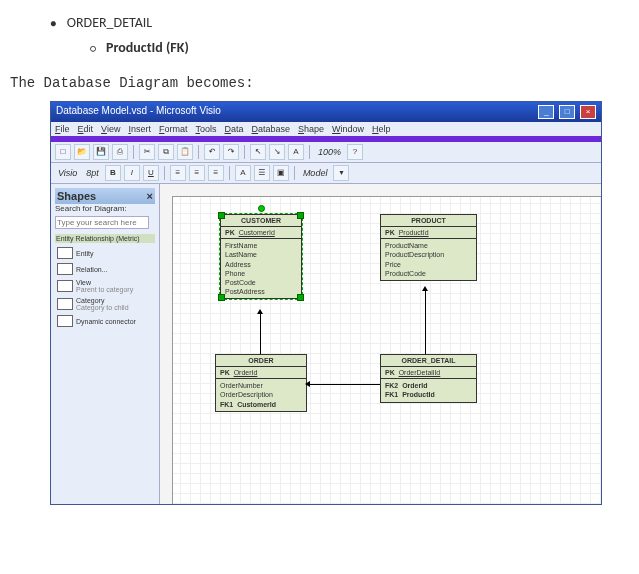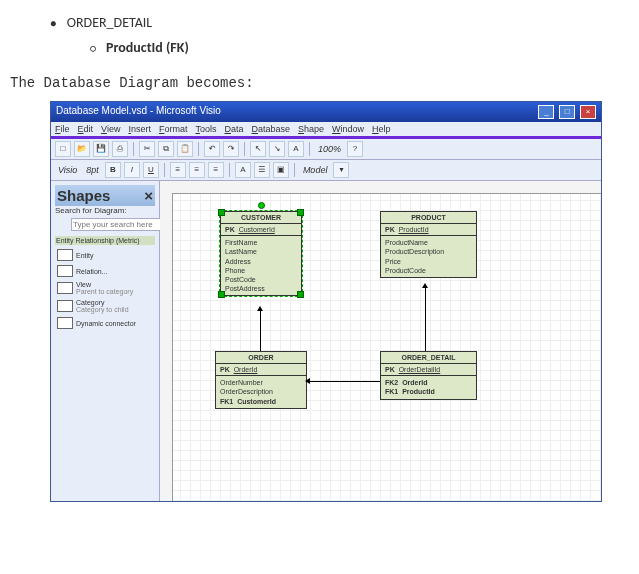--- a/index.html
+++ b/index.html
@@ -9,31 +9,31 @@
   .bullet-circle::before { content: "○"; margin-right: 10px; font-size: 11px; }
   .bullet-dot::before { content: "●"; margin-right: 10px; font-size: 11px; }
   .bold { font-weight: bold; }
   .caption { margin: 10px 0; font-family: Liberation Mono, monospace; }
 
   
   .visio-window { border: 1px solid #3b5998; width: 550px; margin-left: 40px; background: #d6e4f5; font-family: Tahoma, Arial, sans-serif; font-size: 9px; }
   .titlebar { background: linear-gradient(to bottom, #2a5dd4, #1a3a9a); color: #fff; padding: 3px 5px; display: flex; justify-content: space-between; align-items: flex-start; font-size: 10px; }
   .titlebar-buttons span { display: inline-block; width: 14px; height: 12px; background: #c84040; border: 1px solid #fff; margin-left: 2px; font-size: 8px; text-align: center; line-height: 12px; color: #fff; }
   .titlebar-buttons .minmax { background: #4a7dd4; }
-  .menubar { background: #e8eef9; padding: 2px 4px; font-size: 9px; border-bottom: 3px solid #6d28d9; }
+  .menubar { background: #e8eef9; padding: 2px 4px; font-size: 9px; border-bottom: 6px solid #6d28d9; }
   .menubar span { margin-right: 8px; cursor: pointer; }
   .toolbar { background: #e8eef9; padding: 2px 4px; border-bottom: 1px solid #aac; display: flex; gap: 3px; align-items: center; flex-wrap: wrap; }
   .tool-btn { width: 14px; height: 14px; background: #f0f4fc; border: 1px solid #bcd; display: inline-block; font-size: 8px; text-align: center; line-height: 14px; }
   .tool-sep { width: 1px; height: 14px; background: #aac; margin: 0 2px; }
   .tool-text { font-size: 9px; padding: 0 3px; font-style: italic; }
 
   .workspace { display: flex; background: #c8d8ee; height: 320px; }
   .shapes-panel { width: 100px; background: #e8eef9; border-right: 1px solid #aac; padding: 4px; font-size: 8px; }
-  .shapes-panel .header { background: linear-gradient(to bottom,#b8d0f0,#98b8e0); padding: 2px; font-weight: bold; font-size: 15px; display: flex; justify-content: space-between; }
-  .shapes-panel .search-box { width: 90%; margin: 3px 16px; font-size: 8px; border: 1px solid #aac; padding: 1px; }
+  .shapes-panel .header { background: linear-gradient(to bottom,#b8d0f0,#98b8e0); padding: 2px; font-weight: bold; font-size: 11px; display: flex; justify-content: space-between; }
+  .shapes-panel .search-box { width: 90%; margin: 3px 0; font-size: 8px; border: 1px solid #aac; padding: 1px; }
   .shape-item { display: flex; align-items: center; gap: 3px; padding: 2px; cursor: pointer; }
   .shape-icon { width: 14px; height: 10px; background: #fff; border: 1px solid #666; }
   .shape-label { font-size: 7px; }
 
   .canvas-area { flex: 1; background: #fff; position: relative; overflow: hidden; background-image: repeating-linear-gradient(0deg, #eee 0, #eee 1px, transparent 1px, transparent 10px), repeating-linear-gradient(90deg, #eee 0, #eee 1px, transparent 1px, transparent 10px); }
   .ruler-top { height: 12px; background: #f4f4f4; border-bottom: 1px solid #999; }
   .ruler-left { width: 12px; background: #f4f4f4; border-right: 1px solid #999; position: absolute; left: 0; top: 12px; bottom: 0; }
 
   .entity { position: absolute; background: #dce8c8; border: 1px solid #333; font-size: 7px; }
   .entity.selected { outline: 1px dashed #0a0; }

